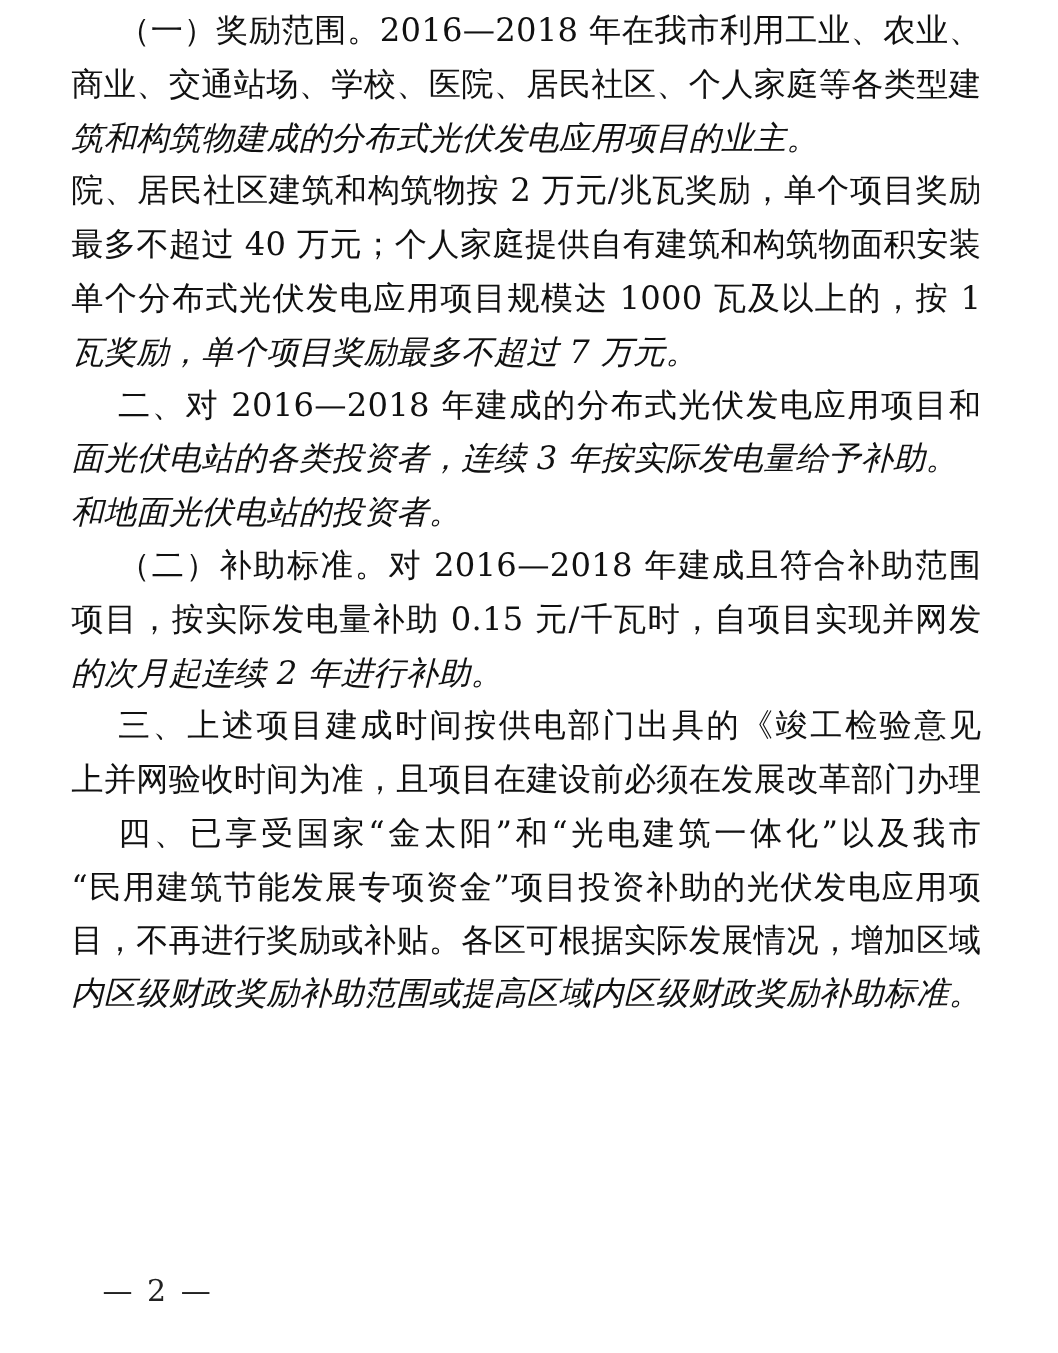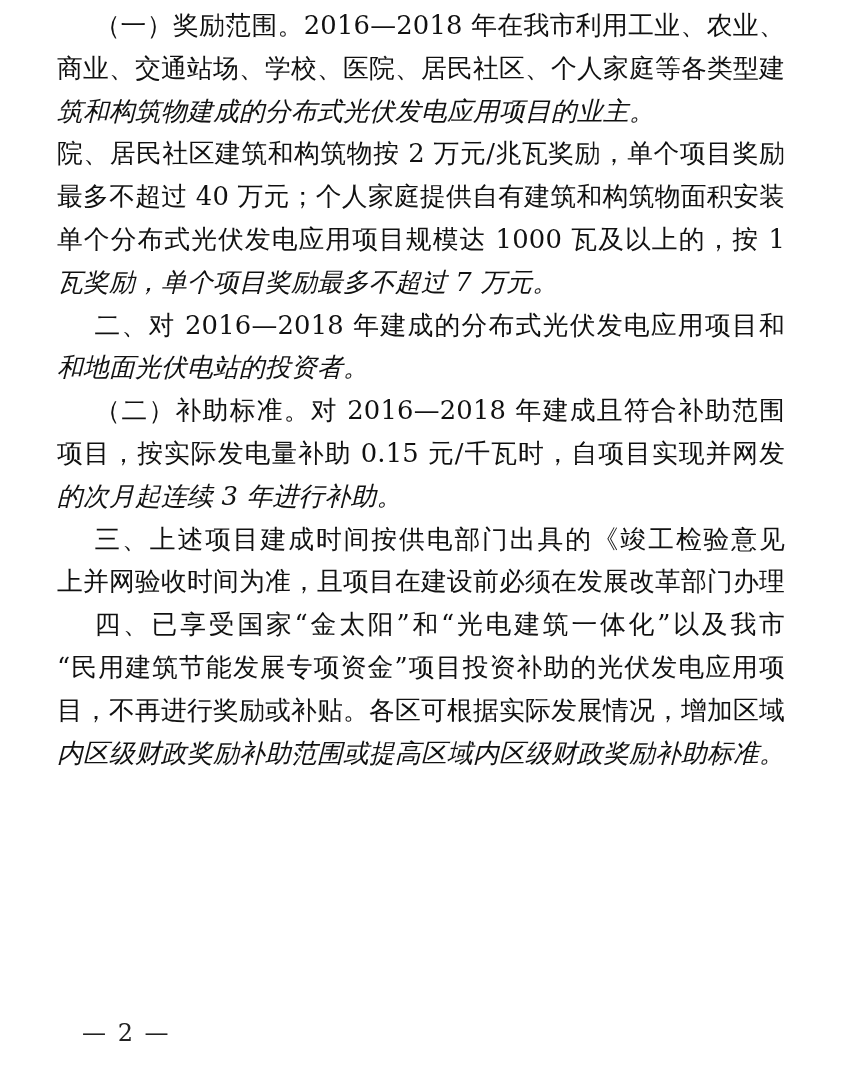--- a/index.html
+++ b/index.html
@@ -55,24 +55,25 @@
 
   <div class="body-text">
     <div class="line indent">（一）奖励范围。2016—2018 年在我市利用工业、农业、</div>
     <div class="line">商业、交通站场、学校、医院、居民社区、个人家庭等各类型建</div>
     <div class="line last">筑和构筑物建成的分布式光伏发电应用项目的业主。</div>
     <div class="line">院、居民社区建筑和构筑物按 2 万元/兆瓦奖励，单个项目奖励</div>
     <div class="line">最多不超过 40 万元；个人家庭提供自有建筑和构筑物面积安装</div>
     <div class="line">单个分布式光伏发电应用项目规模达 1000 瓦及以上的，按 1 元/</div>
     <div class="line last">瓦奖励，单个项目奖励最多不超过 7 万元。</div>
     <div class="line indent">二、对 2016—2018 年建成的分布式光伏发电应用项目和地</div>
+    <div class="line last">面光伏电站的各类投资者，连续 3 年按实际发电量给予补助。</div>
     <div class="line last">和地面光伏电站的投资者。</div>
     <div class="line indent">（二）补助标准。对 2016—2018 年建成且符合补助范围的</div>
     <div class="line">项目，按实际发电量补助 0.15 元/千瓦时，自项目实现并网发电</div>
-    <div class="line last">的次月起连续 3 年进行补助。</div>
+    <div class="line last">的次月起连续 2 年进行补助。</div>
     <div class="line indent">三、上述项目建成时间按供电部门出具的《竣工检验意见单》</div>
     <div class="line">上并网验收时间为准，且项目在建设前必须在发展改革部门办理</div>
     <div class="line indent">四、已享受国家“金太阳”和“光电建筑一体化”以及我市</div>
     <div class="line">“民用建筑节能发展专项资金”项目投资补助的光伏发电应用项</div>
     <div class="line">目，不再进行奖励或补贴。各区可根据实际发展情况，增加区域</div>
     <div class="line last">内区级财政奖励补助范围或提高区域内区级财政奖励补助标准。</div>
   </div>
 
   <div class="footer">— 2 —</div>
 

